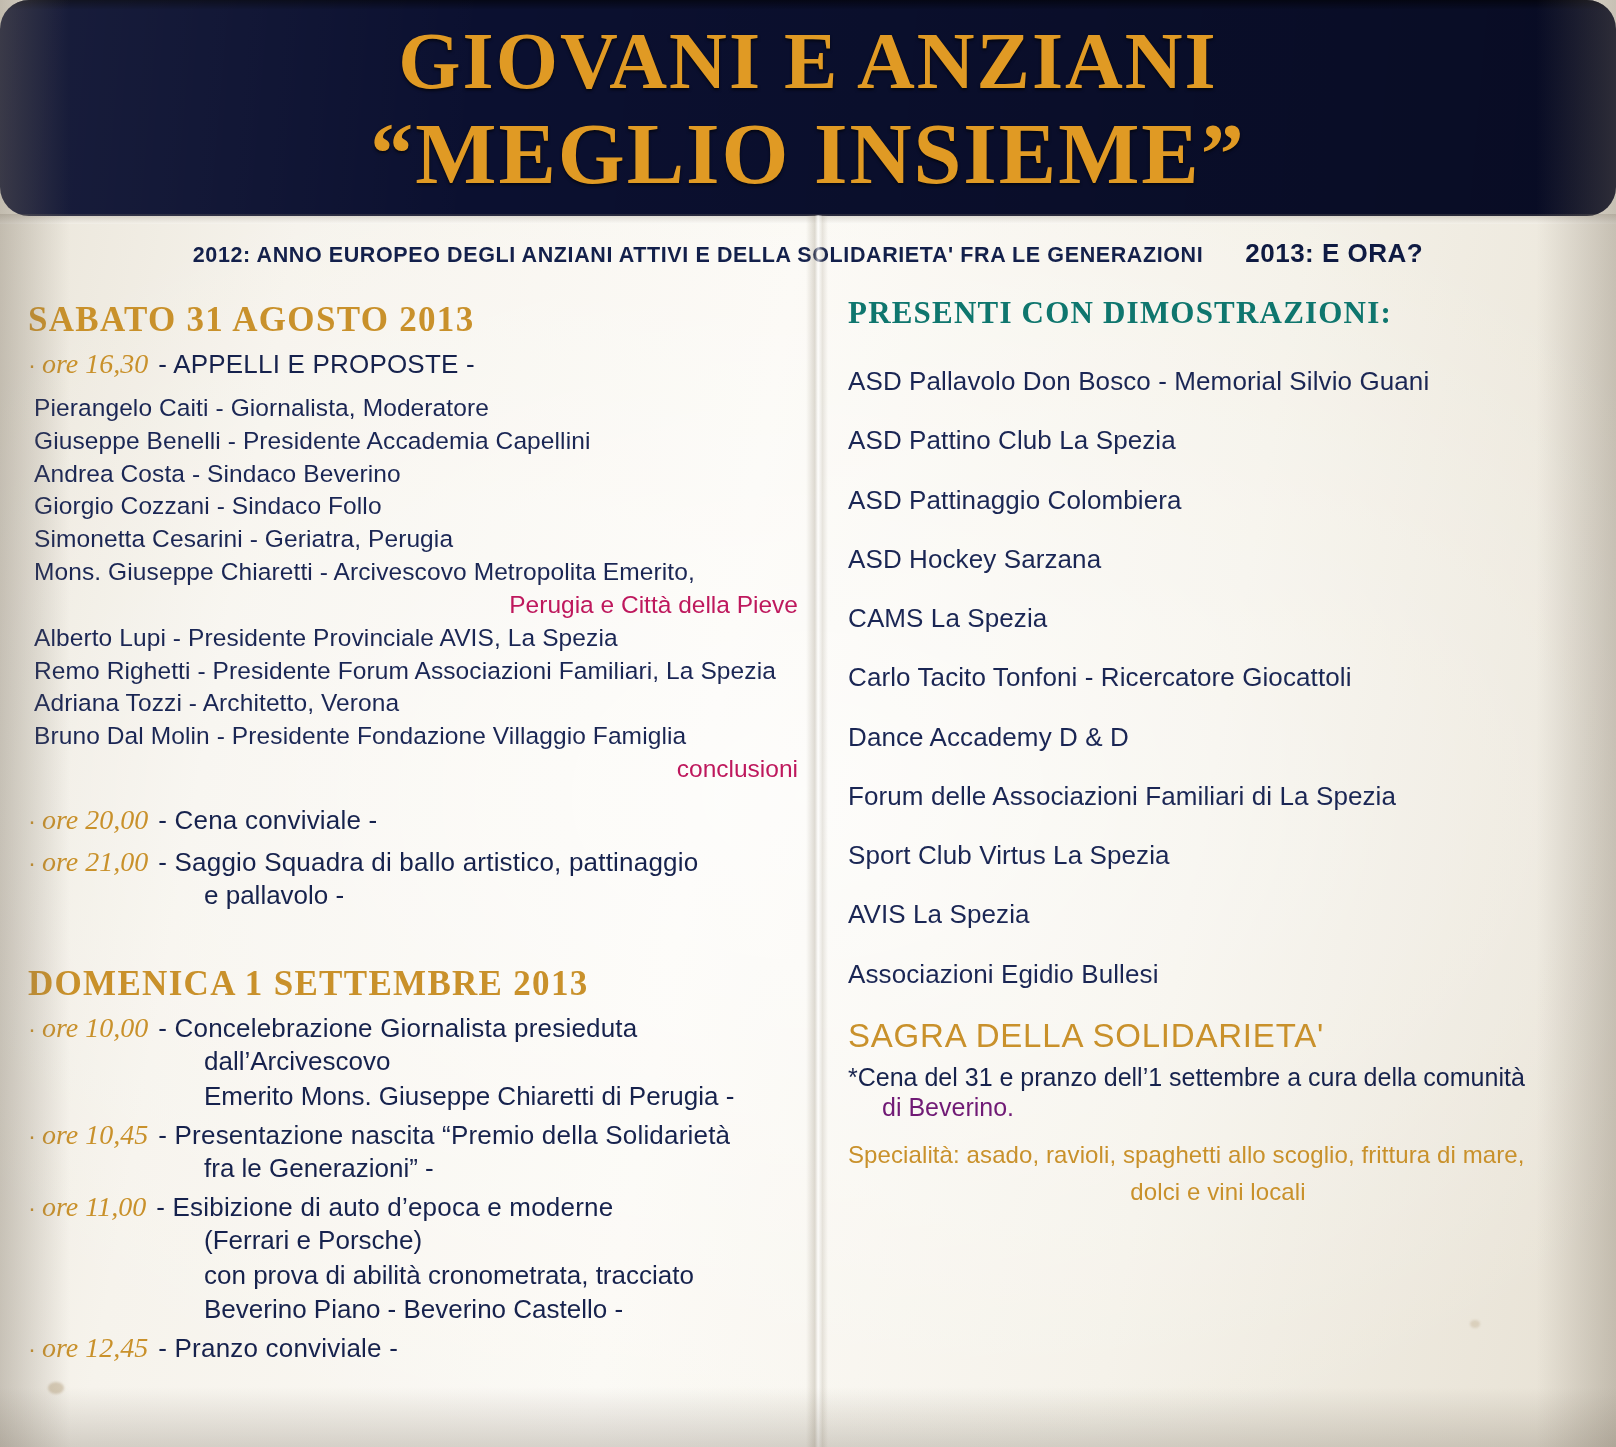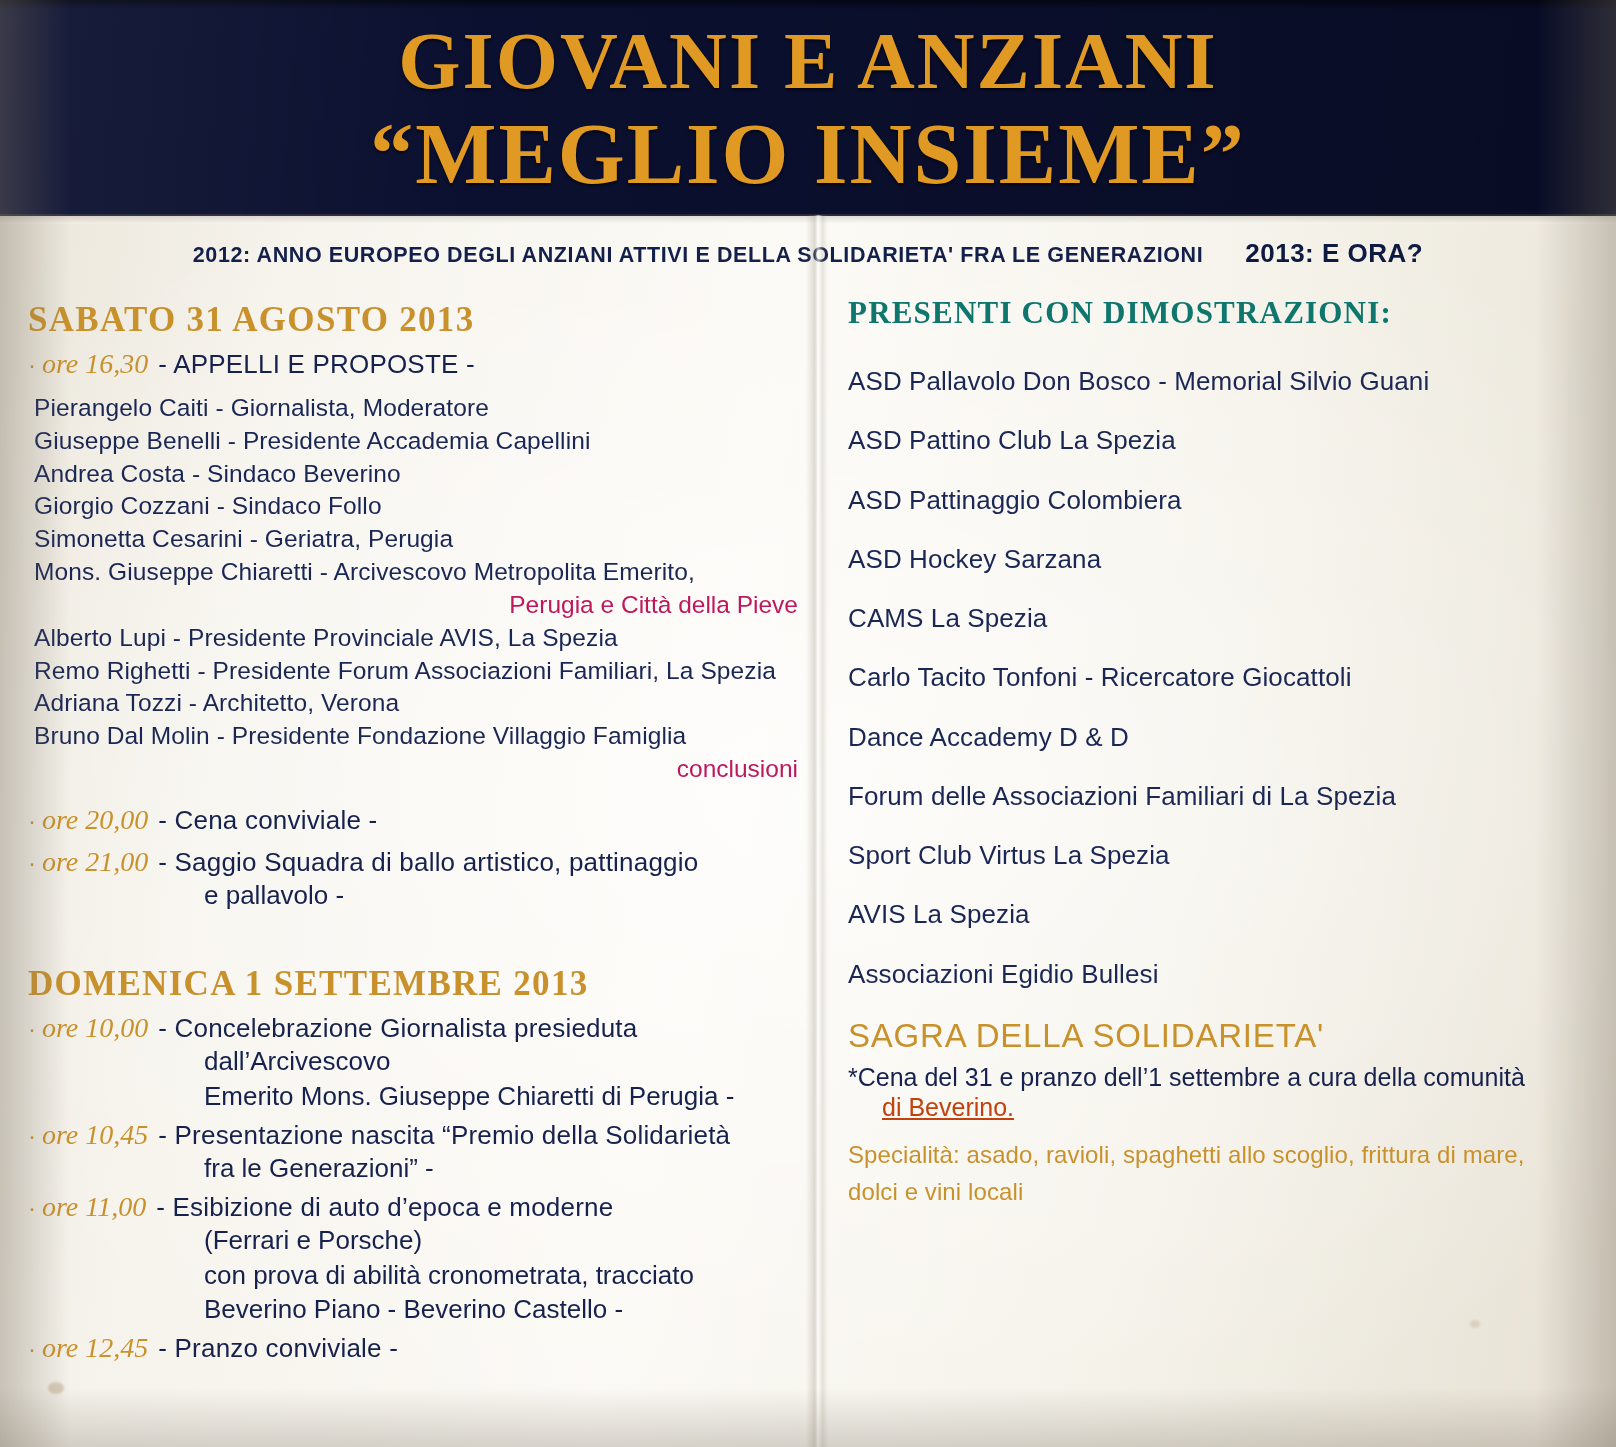--- a/index.html
+++ b/index.html
@@ -57,20 +57,21 @@
     background: linear-gradient(180deg, rgba(120,110,95,0.25), rgba(255,255,255,0.25));
     pointer-events: none;
   }
 
   
   .title-band {
     position: absolute;
     left: 0; top: 0; width: 1616px; height: 216px;
     background: #0b1030;
     overflow: hidden;
+    border-radius: 29px;
   }
   .title-band::after{
     content:"";
     position:absolute; inset:0;
     background: linear-gradient(95deg, rgba(255,255,255,0.06) 0%, rgba(255,255,255,0.0) 30%, rgba(0,0,0,0.25) 100%);
   }
   .title-band .edge-top {
     position:absolute; left:0; right:0; top:0; height:10px;
     background: linear-gradient(180deg, rgba(0,0,0,0.55), rgba(0,0,0,0));
   }
@@ -210,22 +211,21 @@
     margin-bottom: 6px;
   }
   .sagra-line {
     font-size: 25px;
     color: #16224d;
     line-height: 1.3;
   }
   .sagra-sub {
     padding-left: 34px;
     font-size: 25px;
-    color: #c2410c;
-    text-decoration: underline;
+    color: #701a75;
   }
   .specialita {
     margin-top: 16px;
     font-size: 24px;
     color: #c9912b;
     line-height: 1.45;
     letter-spacing: 0.1px;
   }
 
   
@@ -342,21 +342,21 @@
     <div class="demo-item">Dance Accademy D &amp; D</div>
     <div class="demo-item">Forum delle Associazioni Familiari di La Spezia</div>
     <div class="demo-item">Sport Club Virtus La Spezia</div>
     <div class="demo-item">AVIS La Spezia</div>
     <div class="demo-item">Associazioni Egidio Bullesi</div>
 
     <div class="sagra-head">SAGRA DELLA SOLIDARIETA'</div>
     <div class="sagra-line">*Cena del 31 e pranzo dell’1 settembre  a cura della comunità</div>
     <div class="sagra-sub">di Beverino.</div>
     <div class="specialita">Specialità: asado, ravioli, spaghetti allo scoglio, frittura di mare,</div>
-    <div class="specialita" style="margin-top:2px;">dolci e vini  locali</div>
+    <div class="specialita" style="margin-top:2px;text-align:center;">dolci e vini  locali</div>
   </div>
 
   <div class="fold"></div>
   <div class="paper-shadow-left"></div>
   <div class="paper-shadow-right"></div>
   <div class="paper-shadow-bottom"></div>
   <div class="stain stain1"></div>
   <div class="stain stain2"></div>
 </div>
 

